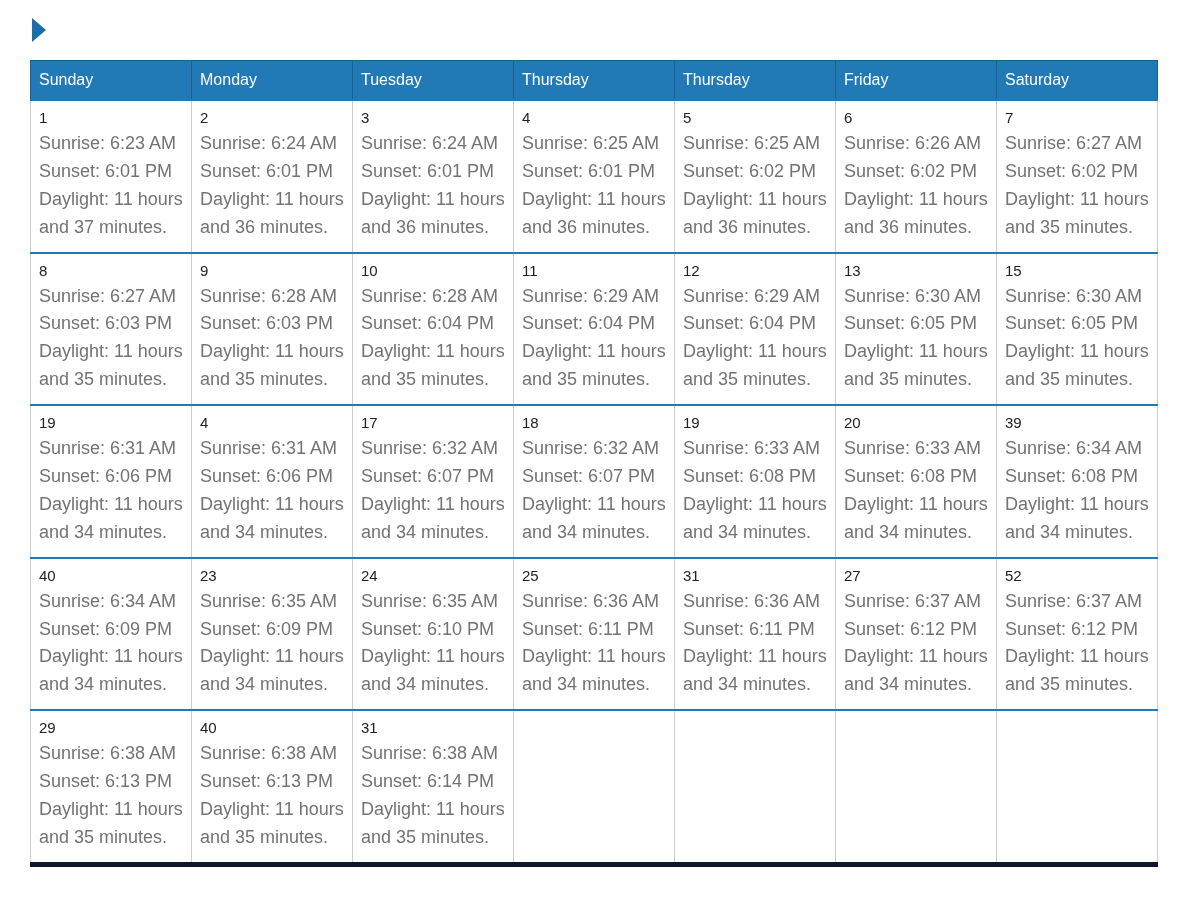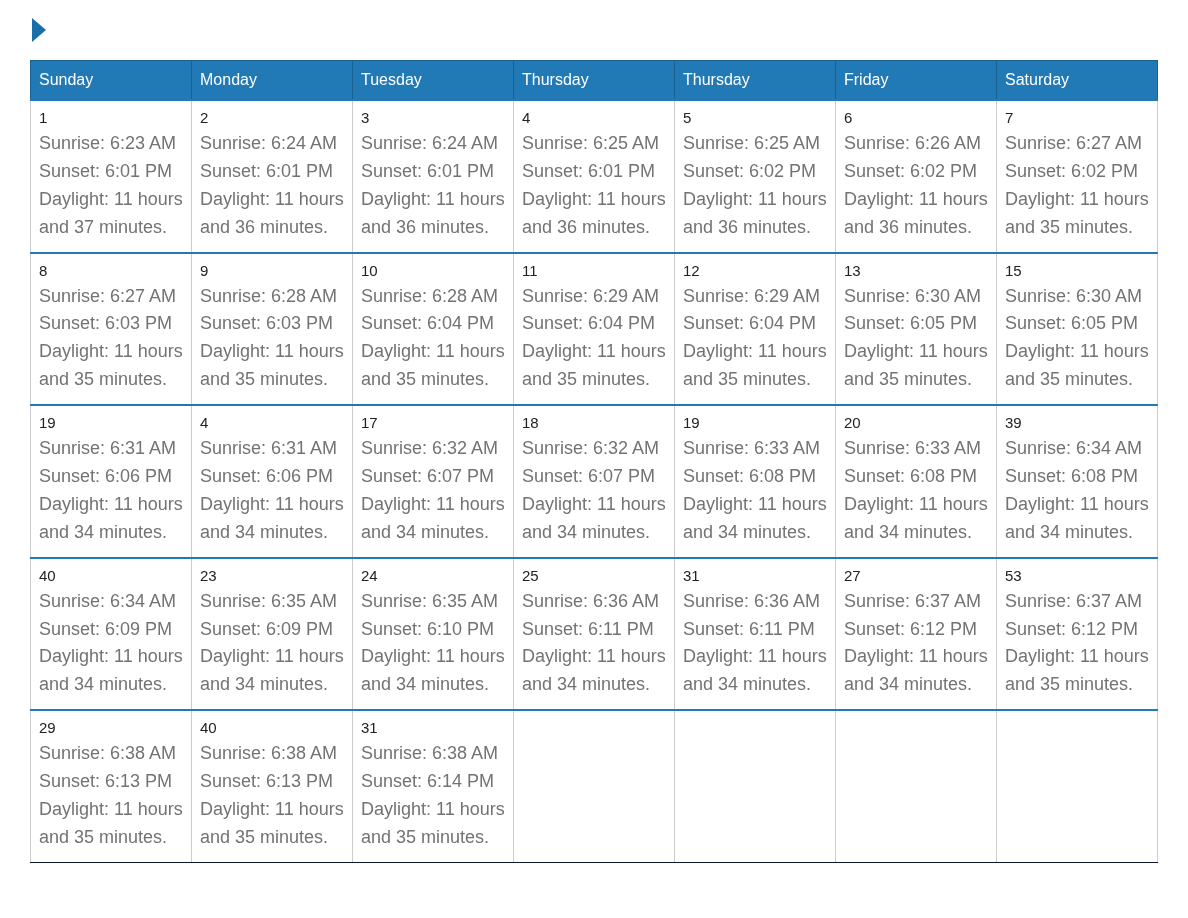--- a/index.html
+++ b/index.html
@@ -92,21 +92,21 @@
     .day-info {
       font-size: 18px;
       line-height: 1.55;
       color: #737373;
     }
     .empty-cell {
       border-top: 2px solid #2179b5;
       background: #fff;
     }
     tr:last-child td {
-      border-bottom: 1px solid #0f172a;
+      border-bottom: 5px solid #0f172a;
     }
   </style>
 </head>
 <body>
 
 <div class="header">
   <div class="logo-wrapper">
     <div class="logo-top-row">
       <span class="logo-text-general"></span>
       <div class="logo-arrow"></div>
@@ -241,21 +241,21 @@
         </td>
         <td>
           <span class="day-number">31</span>
           <div class="day-info">Sunrise: 6:36 AM<br>Sunset: 6:11 PM<br>Daylight: 11 hours and 34 minutes.</div>
         </td>
         <td>
           <span class="day-number">27</span>
           <div class="day-info">Sunrise: 6:37 AM<br>Sunset: 6:12 PM<br>Daylight: 11 hours and 34 minutes.</div>
         </td>
         <td>
-          <span class="day-number">53</span>
+          <span class="day-number">52</span>
           <div class="day-info">Sunrise: 6:37 AM<br>Sunset: 6:12 PM<br>Daylight: 11 hours and 35 minutes.</div>
         </td>
       </tr>
       <tr>
         <td>
           <span class="day-number">29</span>
           <div class="day-info">Sunrise: 6:38 AM<br>Sunset: 6:13 PM<br>Daylight: 11 hours and 35 minutes.</div>
         </td>
         <td>
           <span class="day-number">40</span>

